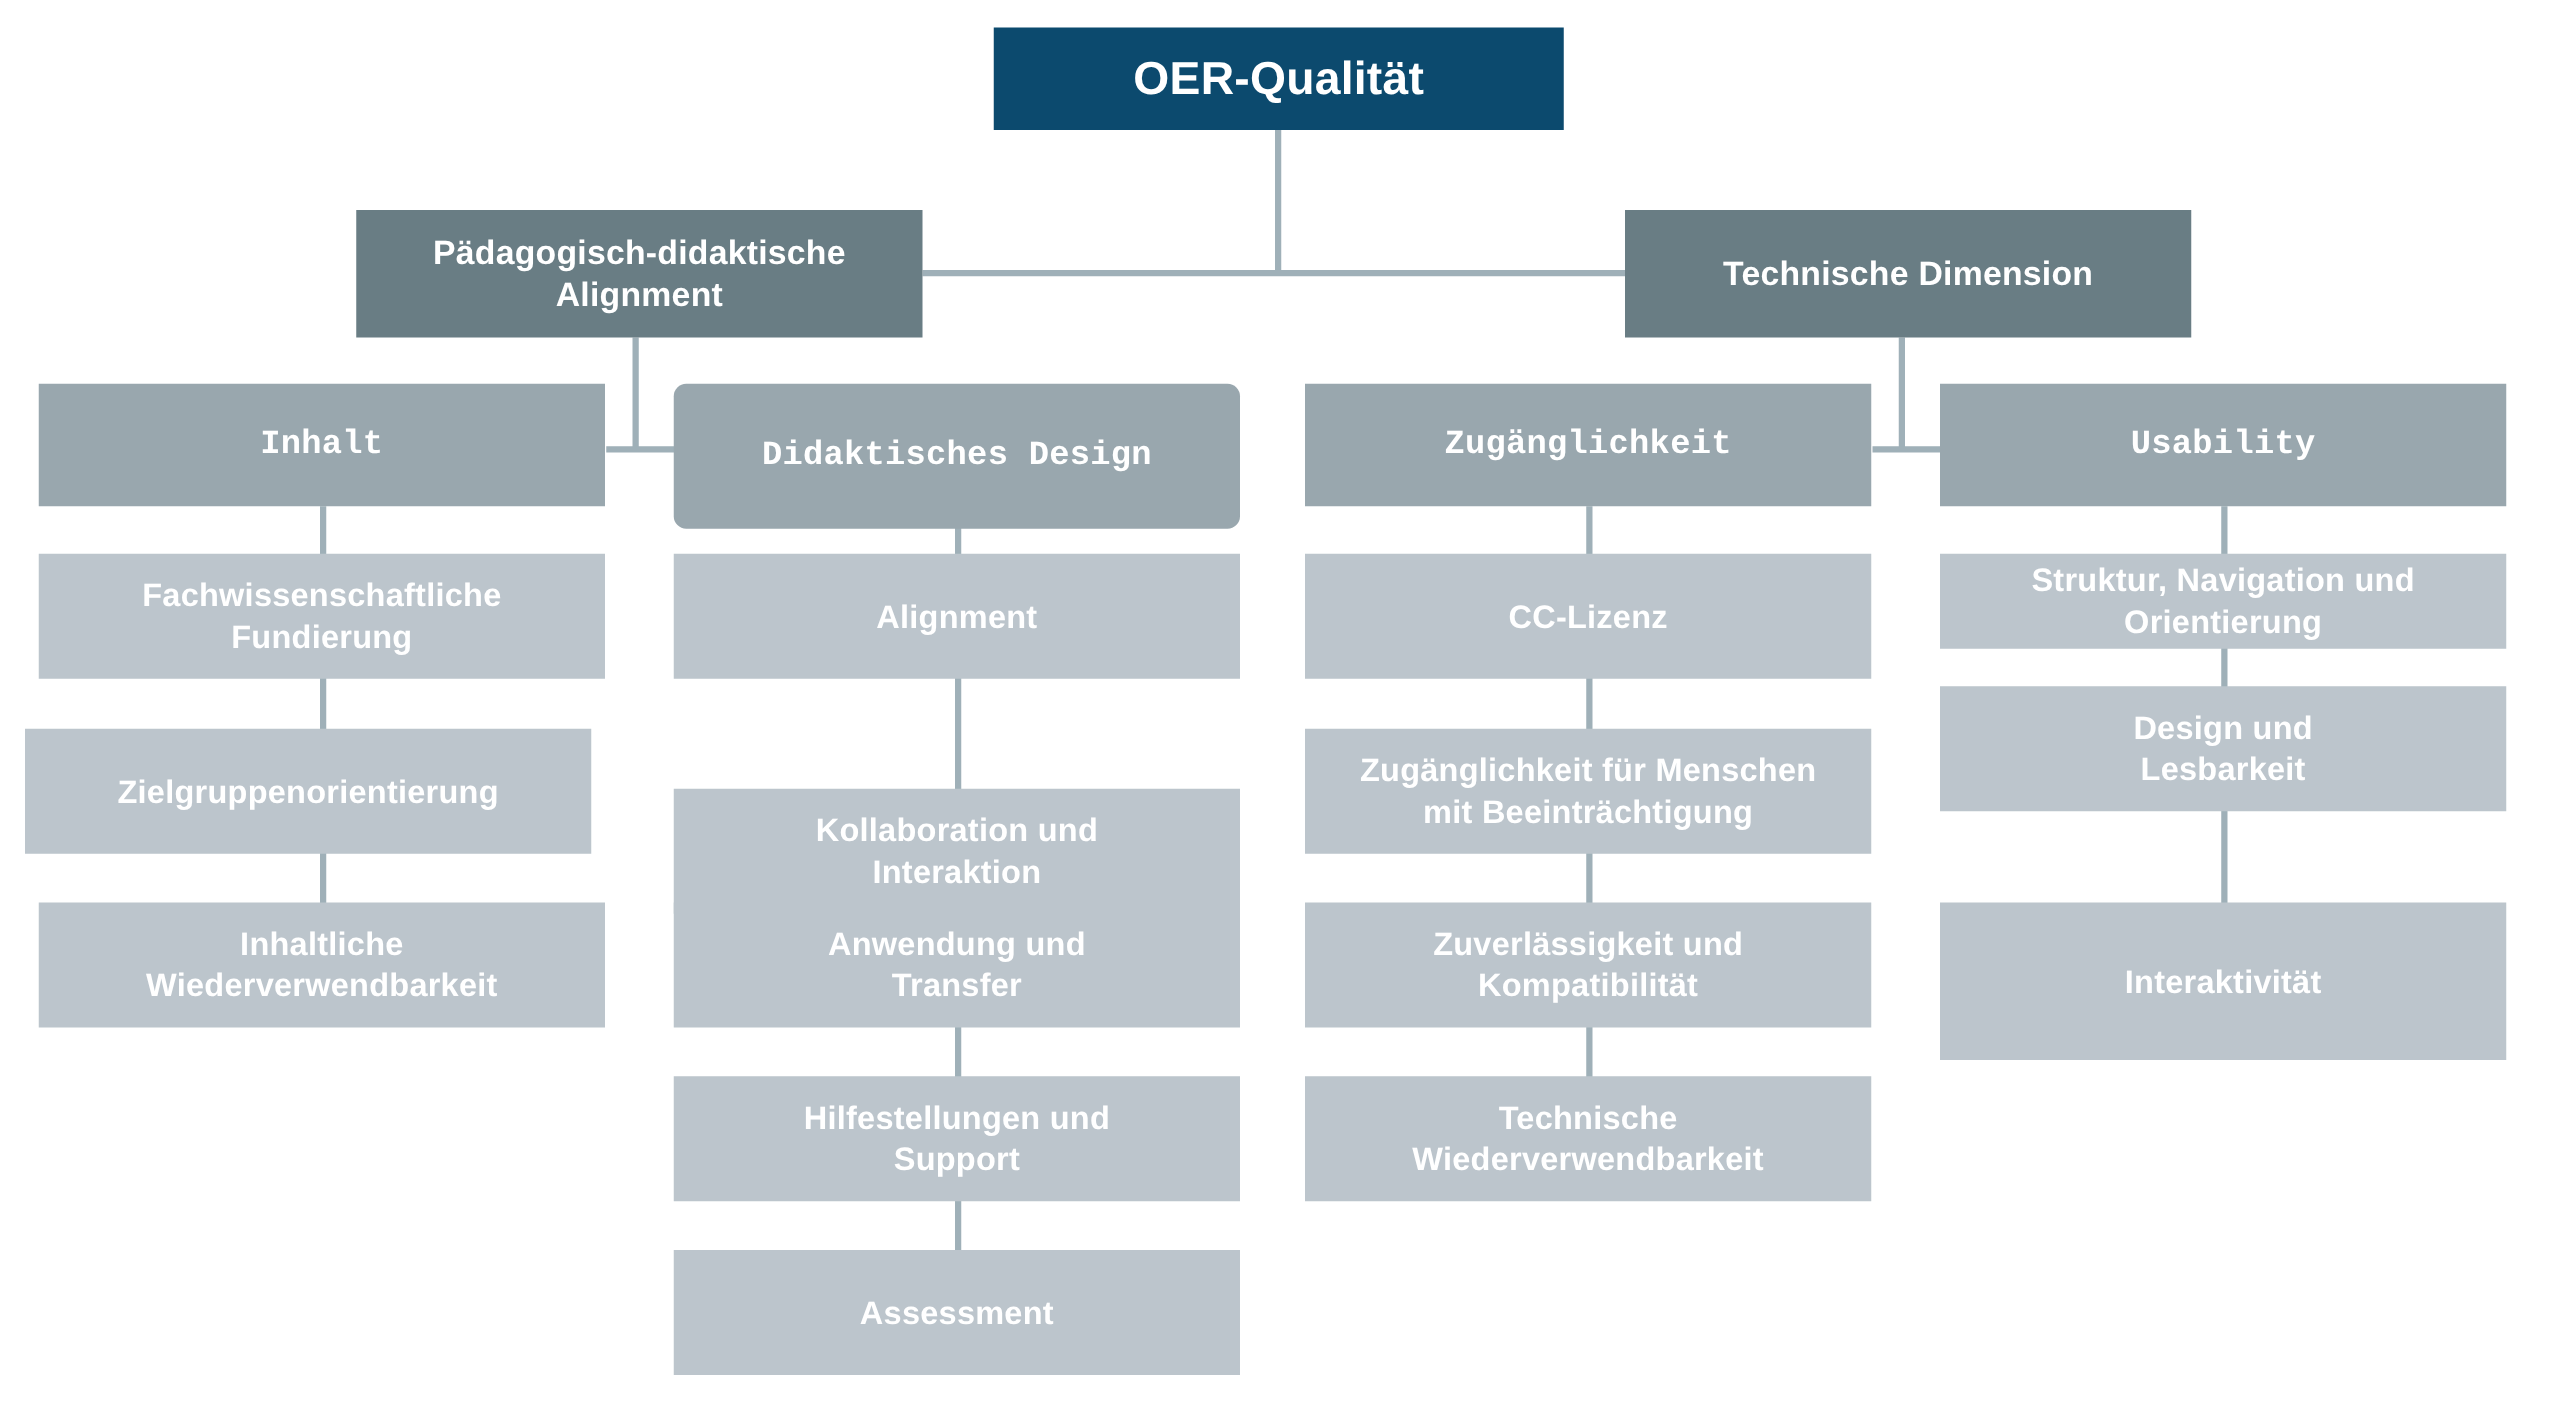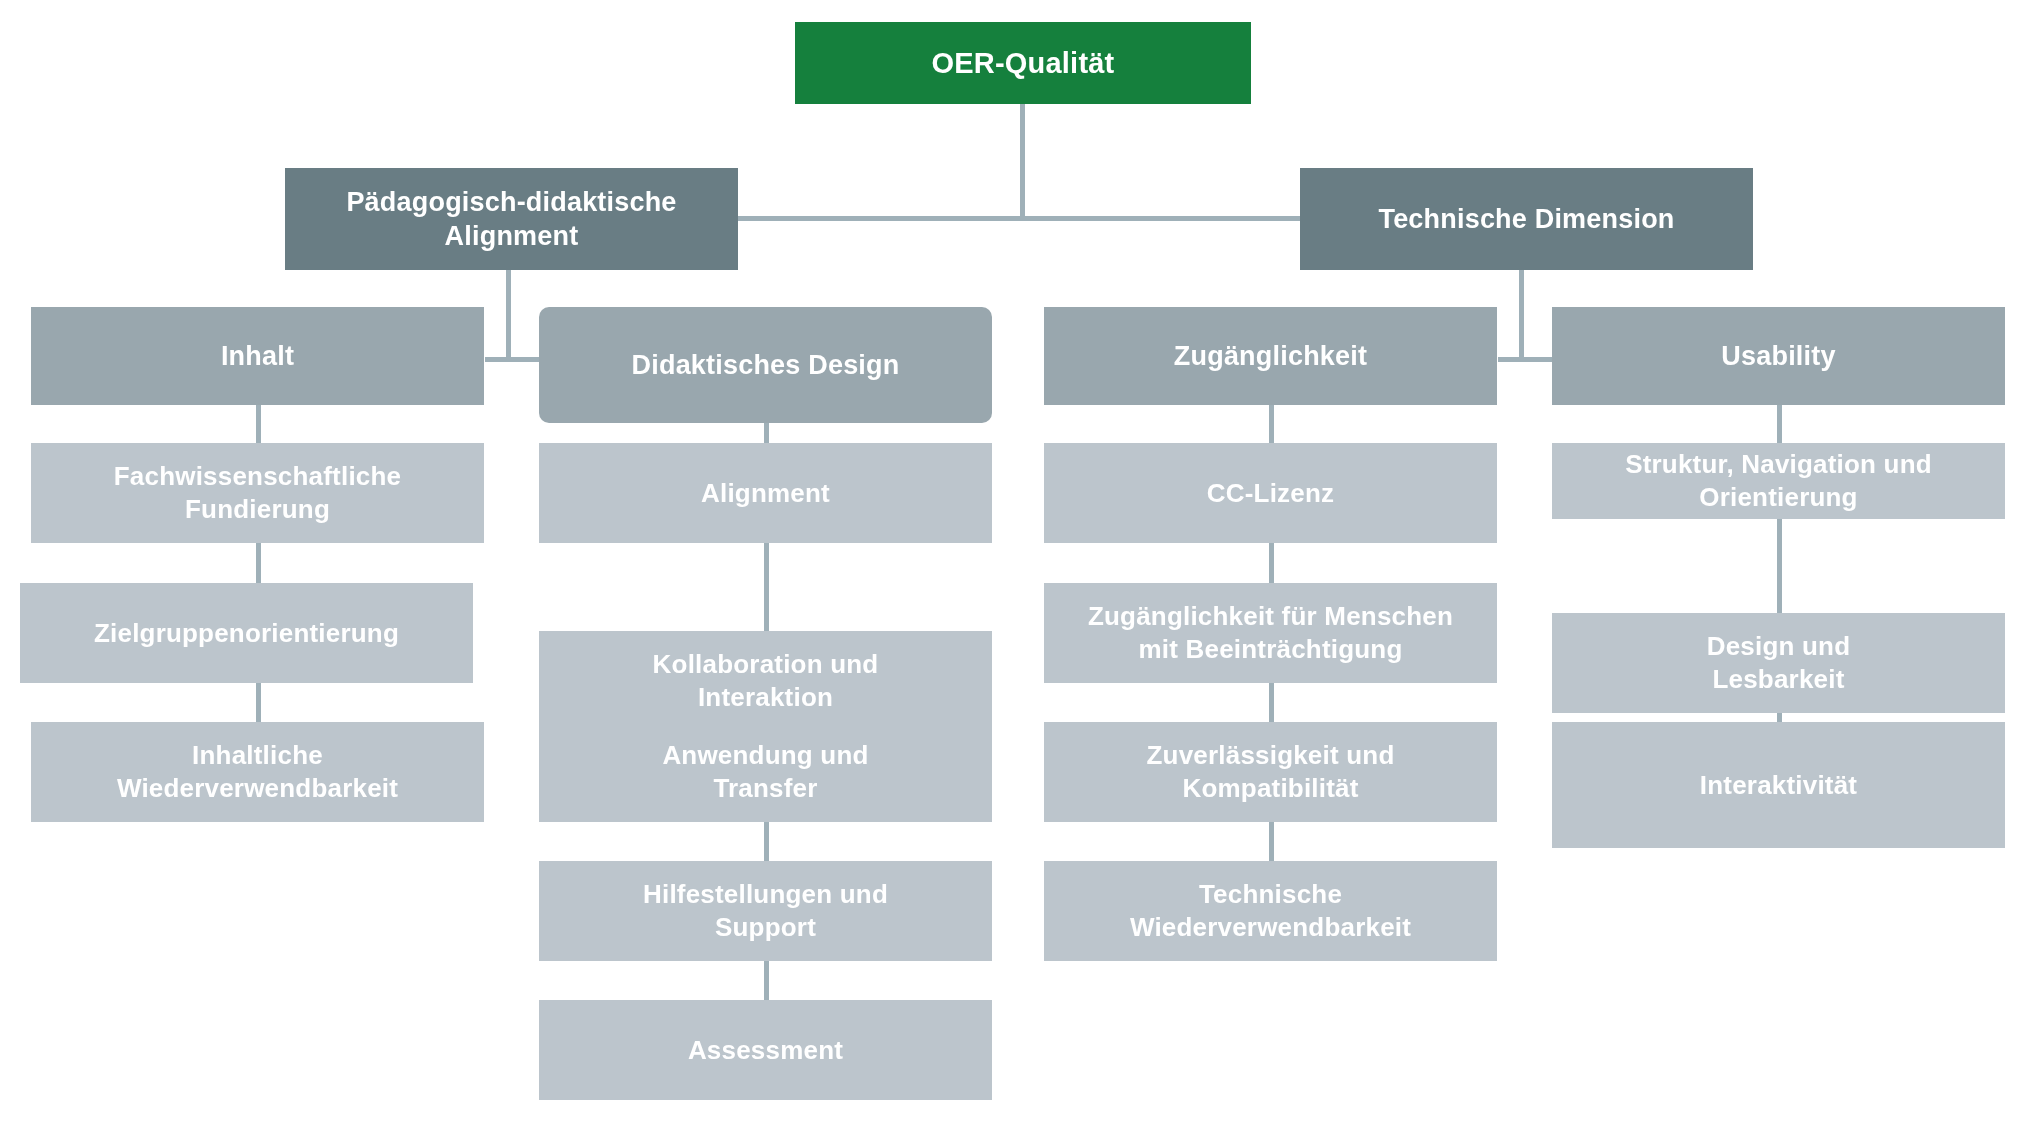--- a/index.html
+++ b/index.html
@@ -25,23 +25,23 @@
     justify-content: center;
     text-align: center;
     color: #ffffff;
     font-weight: bold;
     line-height: 1.26;
     box-sizing: border-box;
     padding: 4px 14px;
     z-index: 2;
     white-space: pre-line;
   }
-  .lvl1 { background: #15803d; font-size: 29px; letter-spacing: 0.2px; }
+  .lvl1 { background: #0c4a6e; font-size: 37px; letter-spacing: 0.2px; }
   .lvl2 { background: #697d84; font-size: 27px; letter-spacing: 0.2px; }
-  .lvl3 { background: #99a7ae; font-size: 27px; letter-spacing: 0.2px; }
+  .lvl3 { background: #99a7ae; font-size: 27px; letter-spacing: 0.2px; font-family: Liberation Mono, monospace; }
   .lvl4 { background: #bcc5cc; font-size: 26px; letter-spacing: 0.2px; }
 
   .conn {
     position: absolute;
     background: #9fb0b8;
     z-index: 1;
   }
   .conn.v { width: 5px; }
   .conn.h { height: 5px; }
 </style>
@@ -113,18 +113,18 @@
 
   <div class="node lvl4" style="left:1044px; top:722px; width:453px; height:100px;">Zuverlässigkeit und
 Kompatibilität</div>
 
   <div class="node lvl4" style="left:1044px; top:861px; width:453px; height:100px;">Technische
 Wiederverwendbarkeit</div>
 
   <div class="node lvl4" style="left:1552px; top:443px; width:453px; height:76px;">Struktur, Navigation und
 Orientierung</div>
 
-  <div class="node lvl4" style="left:1552px; top:613px; width:453px; height:100px;">Design und
+  <div class="node lvl4" style="left:1552px; top:549px; width:453px; height:100px;">Design und
 Lesbarkeit</div>
 
   <div class="node lvl4" style="left:1552px; top:722px; width:453px; height:126px;">Interaktivität</div>
 
 </div>
 
 </body></html>

